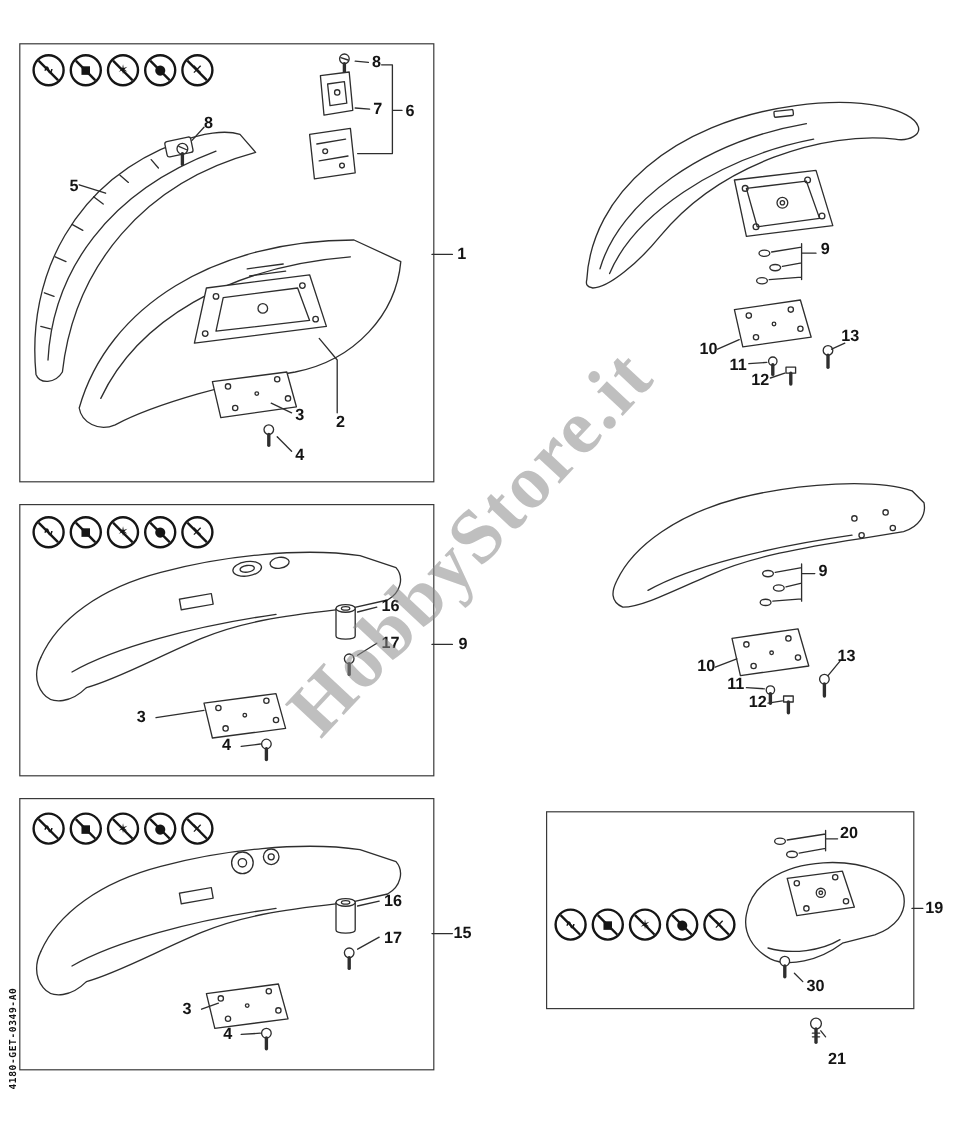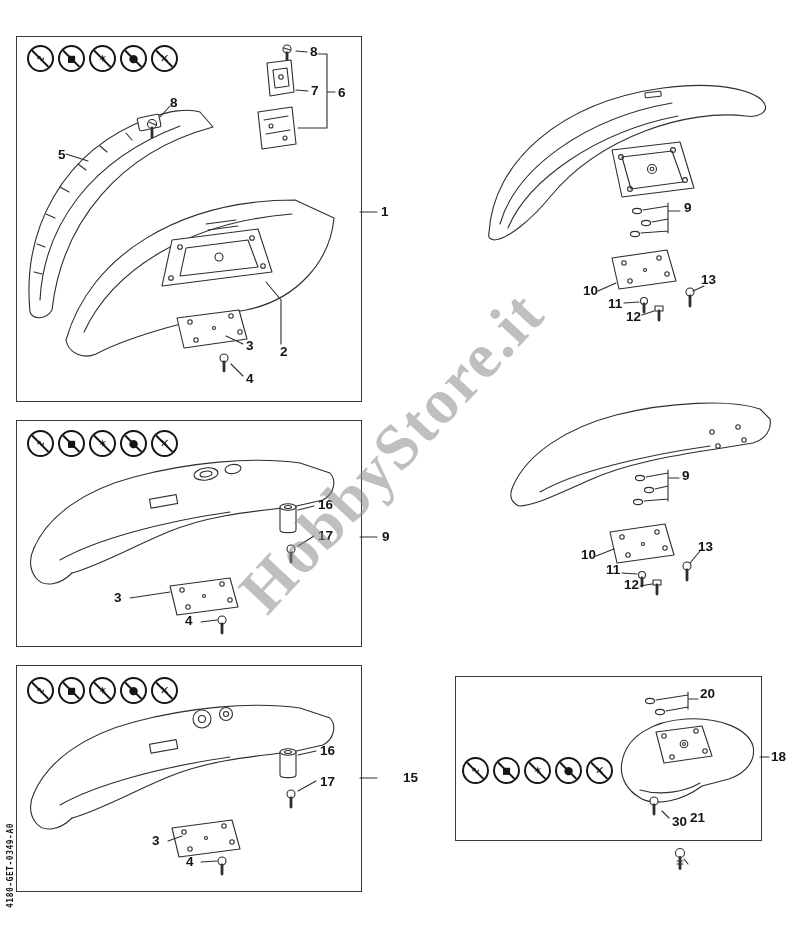--- a/index.html
+++ b/index.html
@@ -287,23 +287,23 @@
 <span class="co" style="left:185px;top:614px">4</span>
 
 <span class="co" style="left:682px;top:469px">9</span>
 <span class="co" style="left:581px;top:548px">10</span>
 <span class="co" style="left:606px;top:563px">11</span>
 <span class="co" style="left:624px;top:578px">12</span>
 <span class="co" style="left:698px;top:540px">13</span>
 
 <span class="co" style="left:320px;top:744px">16</span>
 <span class="co" style="left:320px;top:775px">17</span>
-<span class="co" style="left:403px;top:771px">15</span>
+<span class="co" style="left:378px;top:771px">15</span>
 <span class="co" style="left:152px;top:834px">3</span>
 <span class="co" style="left:186px;top:855px">4</span>
 
 <span class="co" style="left:700px;top:687px">20</span>
-<span class="co" style="left:771px;top:750px">18</span>
+<span class="co" style="left:771px;top:750px">19</span>
 <span class="co" style="left:672px;top:815px">30</span>
-<span class="co" style="left:690px;top:811px">21</span>
+<span class="co" style="left:690px;top:876px">21</span>
 
 <div class="watermark">HobbyStore.it</div>
 <div class="doccode">4180-GET-0349-A0</div>
 
 </body></html>

